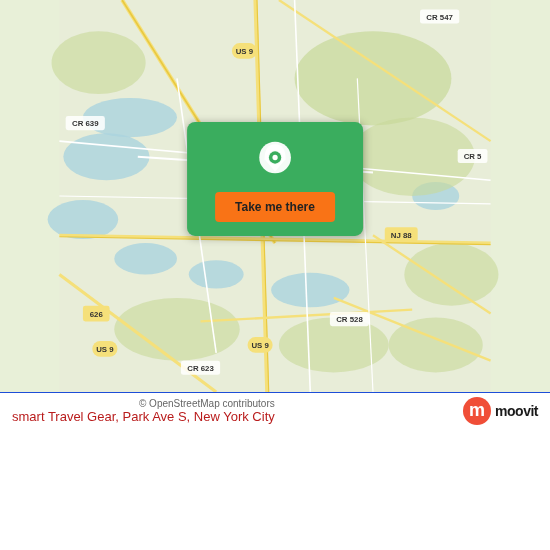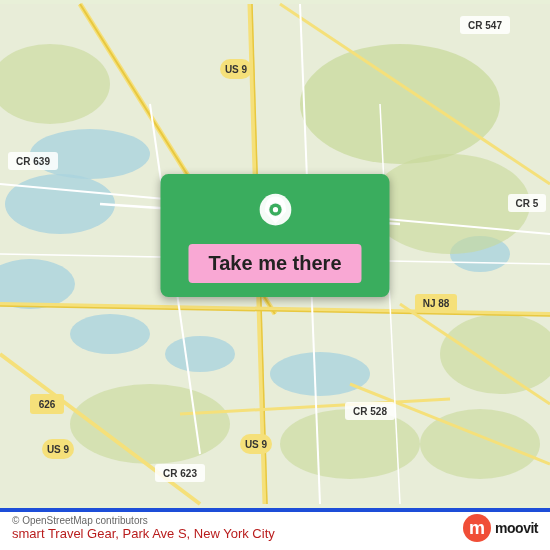--- a/index.html
+++ b/index.html
@@ -6,21 +6,21 @@
     body {
       width: 550px;
       height: 550px;
       overflow: hidden;
       font-family: Arial, sans-serif;
       position: relative;
     }
 
     #map-container {
       width: 550px;
-      height: 508px;
+      height: 392px;
       position: relative;
       overflow: hidden;
       background-color: #e8f0d8;
       padding-left: 12px;
     }
 
     
     #map-svg {
       width: 100%;
       height: 100%;
@@ -51,41 +51,42 @@
       cursor: pointer;
     }
 
     #pin-icon {
       width: 44px;
       height: 44px;
       margin-bottom: 8px;
     }
 
     #take-me-there-btn {
-      background: #f9a8d4;
+      background: #f97316;
       border: none;
       border-radius: 4px;
       padding: 8px 20px;
-      font-size: 20px;
+      font-size: 12px;
       font-weight: 600;
       color: #222;
       cursor: pointer;
       white-space: nowrap;
     }
 
     
     #footer {
       width: 550px;
       height: 36px;
       background: white;
       display: flex;
       align-items: center;
       justify-content: space-between;
       padding: 0 12px;
-      border-top: 4px solid #1d4ed8;
+      border-top: 1px solid #1d4ed8;
+      text-align: right;
     }
 
     #footer-left {
       display: flex;
       flex-direction: column;
       justify-content: center;
     }
 
     #copyright-text {
       font-size: 10px;

